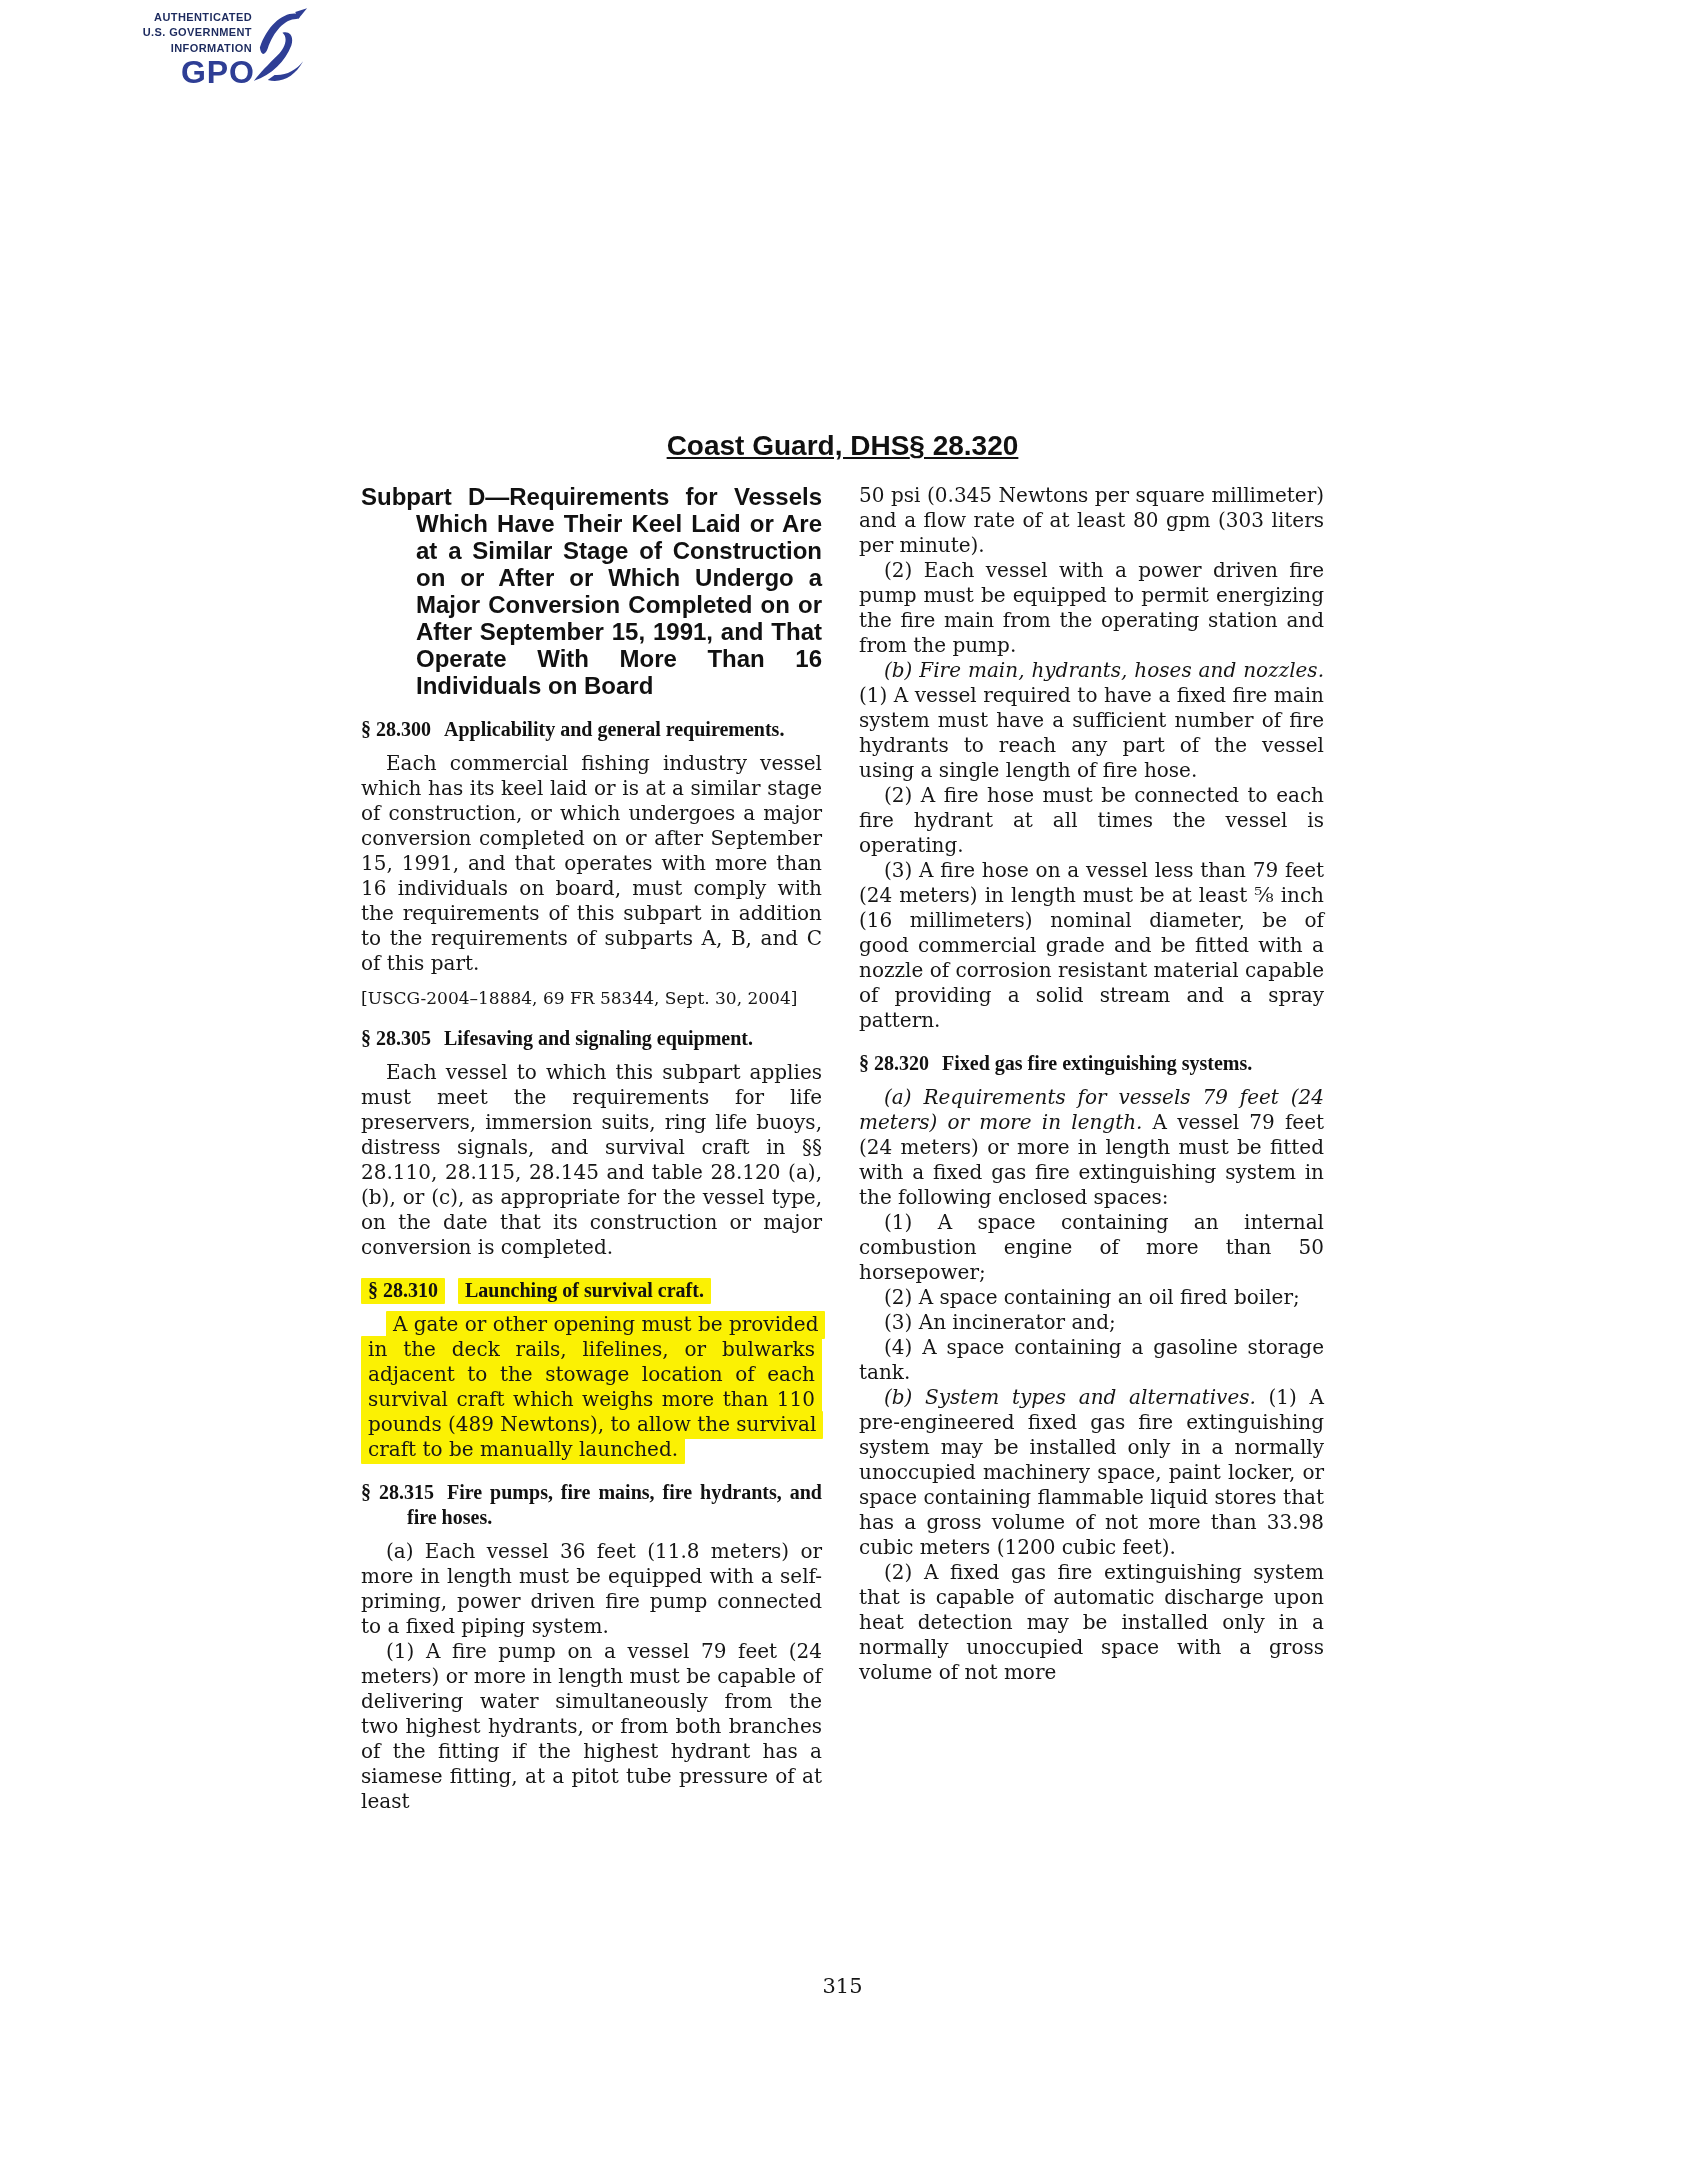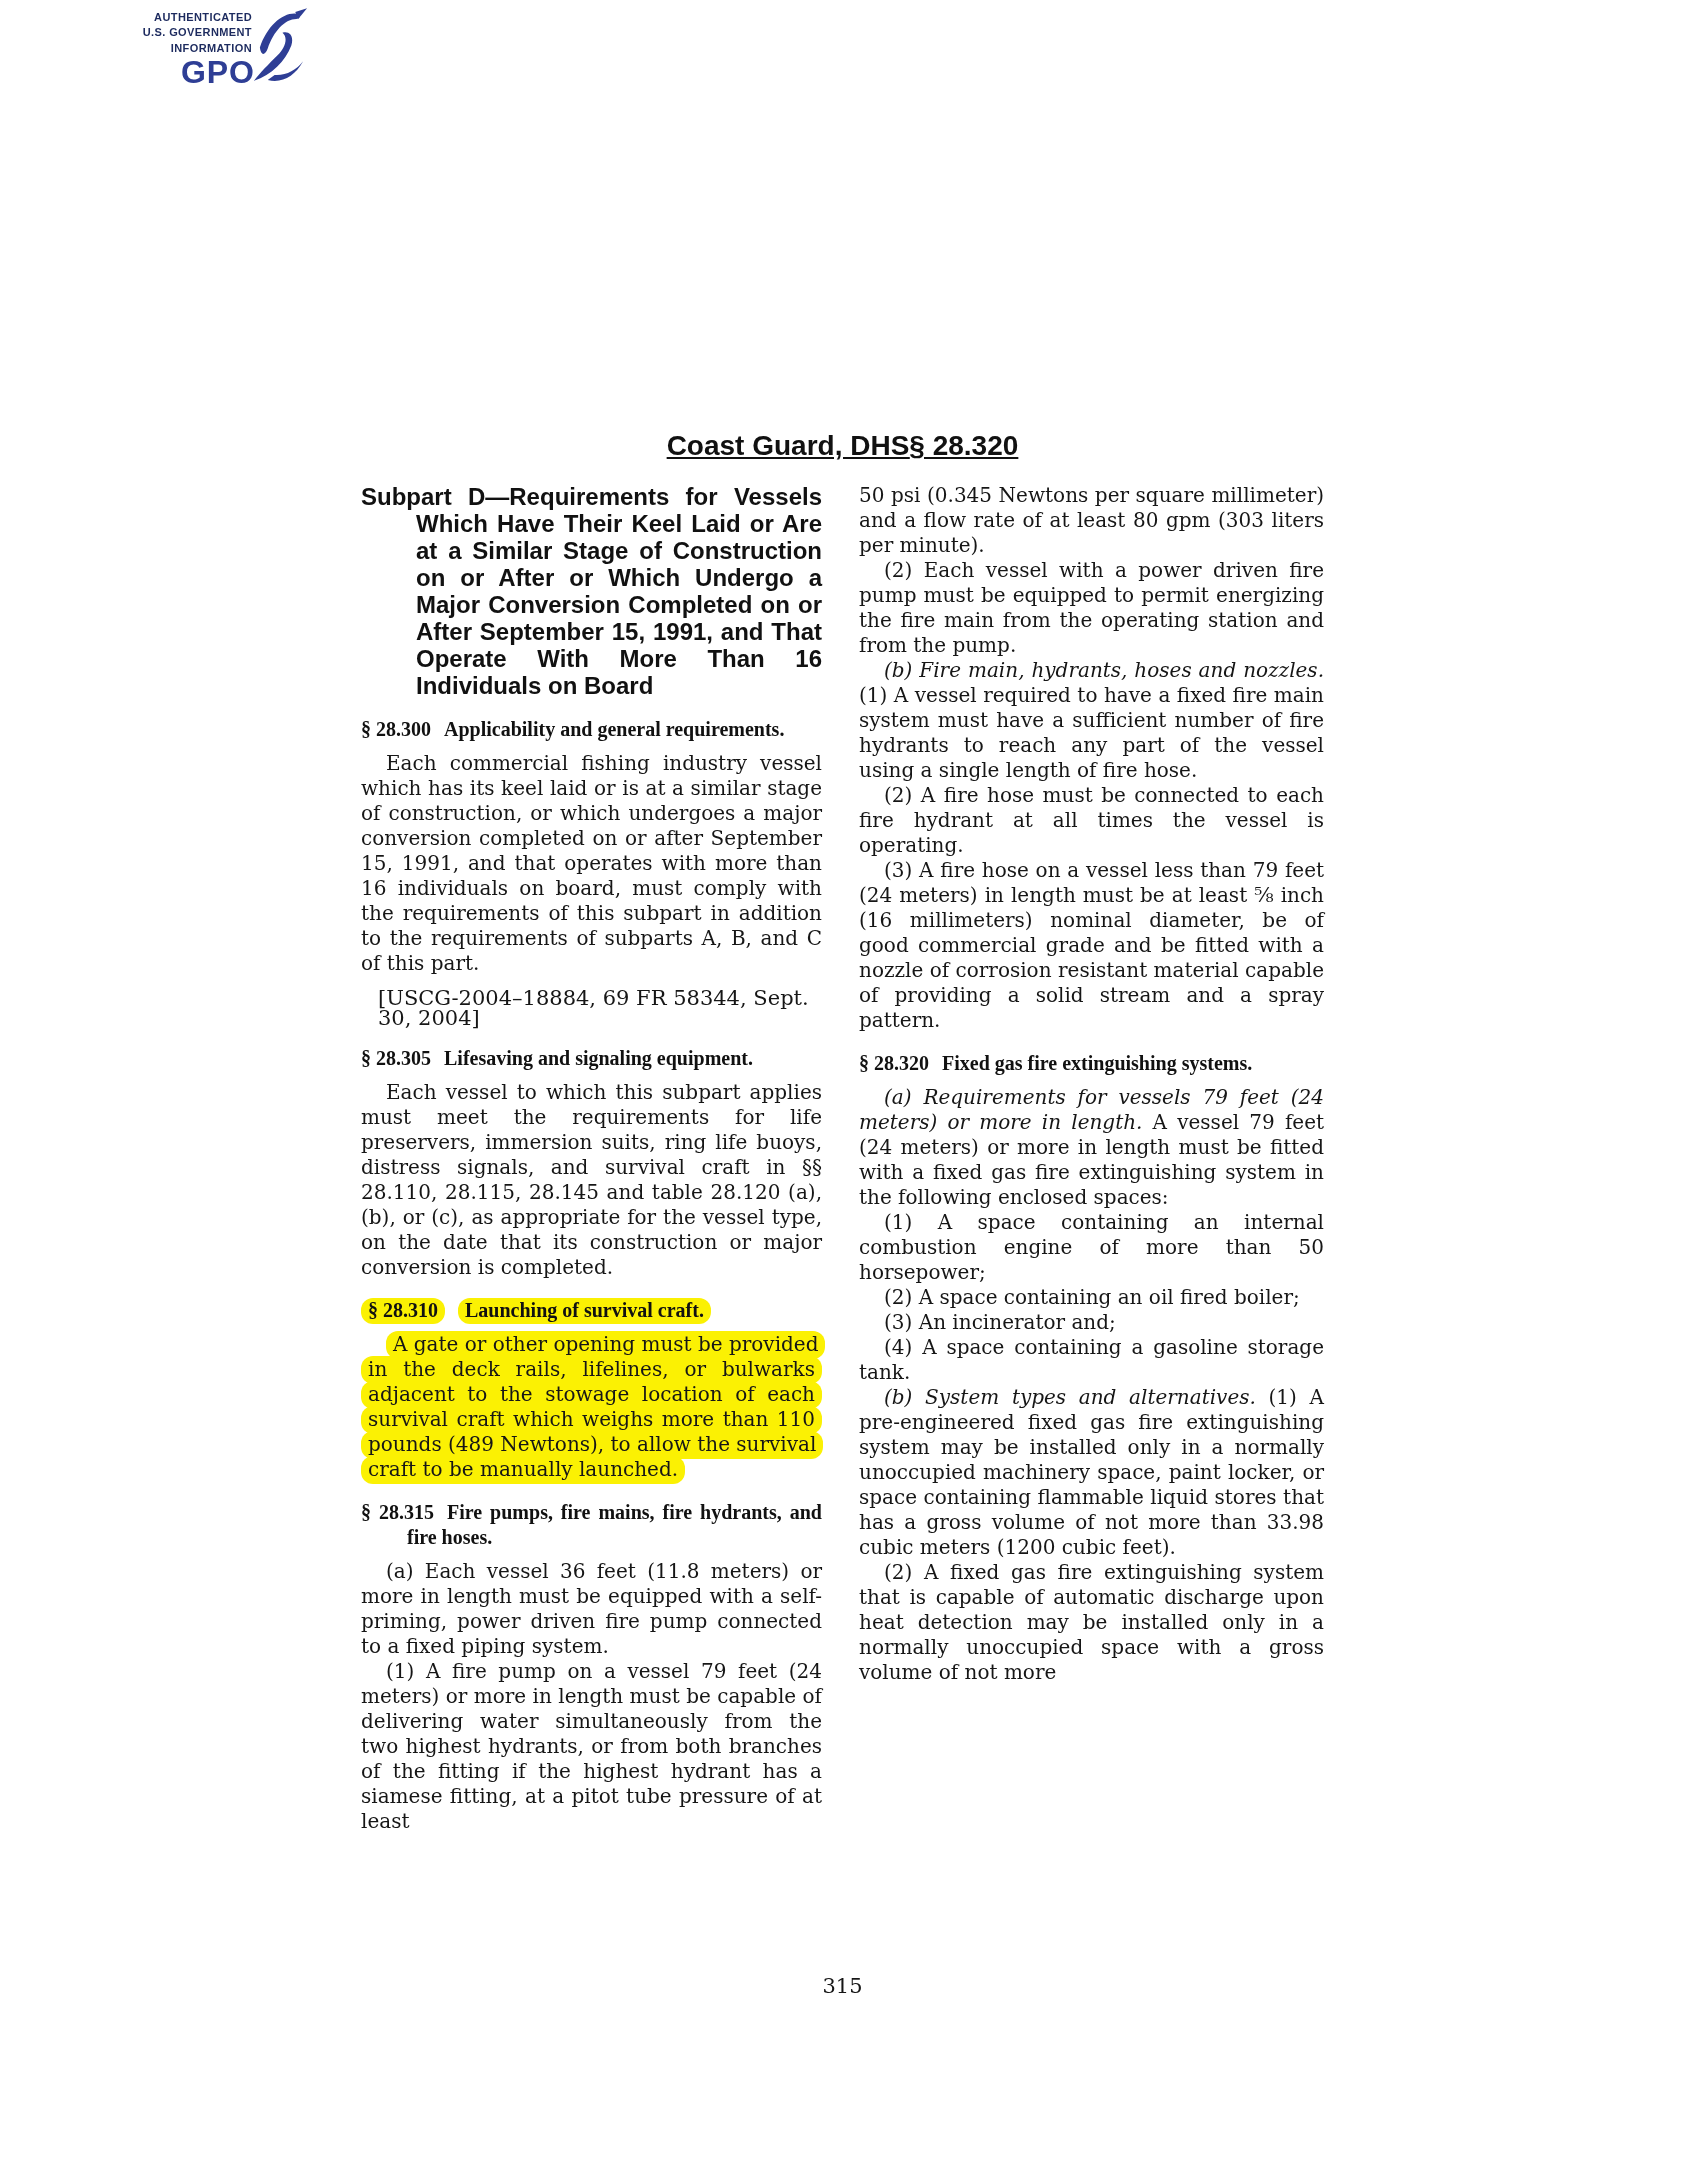--- a/index.html
+++ b/index.html
@@ -48,24 +48,24 @@
   .sec {
     margin:18px 0 9px 0; font-size:20px; line-height:25px; font-weight:bold;
     padding-left:46px; text-indent:-46px; text-align:justify; color:#111;font-family:Liberation Serif, serif;
   }
   .sec .num { margin-right:13px; }
 
   .body { margin:0; text-indent:25px; hyphens:auto; -webkit-hyphens:auto; }
   .body.cont { text-indent:0; }
   .ital { font-style:italic; }
 
-  .cite { margin:12px 0 2px 17px; font-size:21px; line-height:20px; text-indent:0; text-align:left; }
+  .cite { margin:12px 0 2px 0; font-size:17px; line-height:20px; text-indent:0; text-align:left; }
 
   .hl {
-    background:#fbf103; border-radius:12px; padding:1px 7px 3px 7px;
+    background:#fbf103; border-radius:1px; padding:1px 7px 3px 7px;
     -webkit-box-decoration-break:clone; box-decoration-break:clone;
   }
 
   .pageno {
     position:absolute; left:361px; top:1974px; width:963px;
     text-align:center; font-size:21px; color:#161616;
   }
 </style>
 </head>
 <body>

